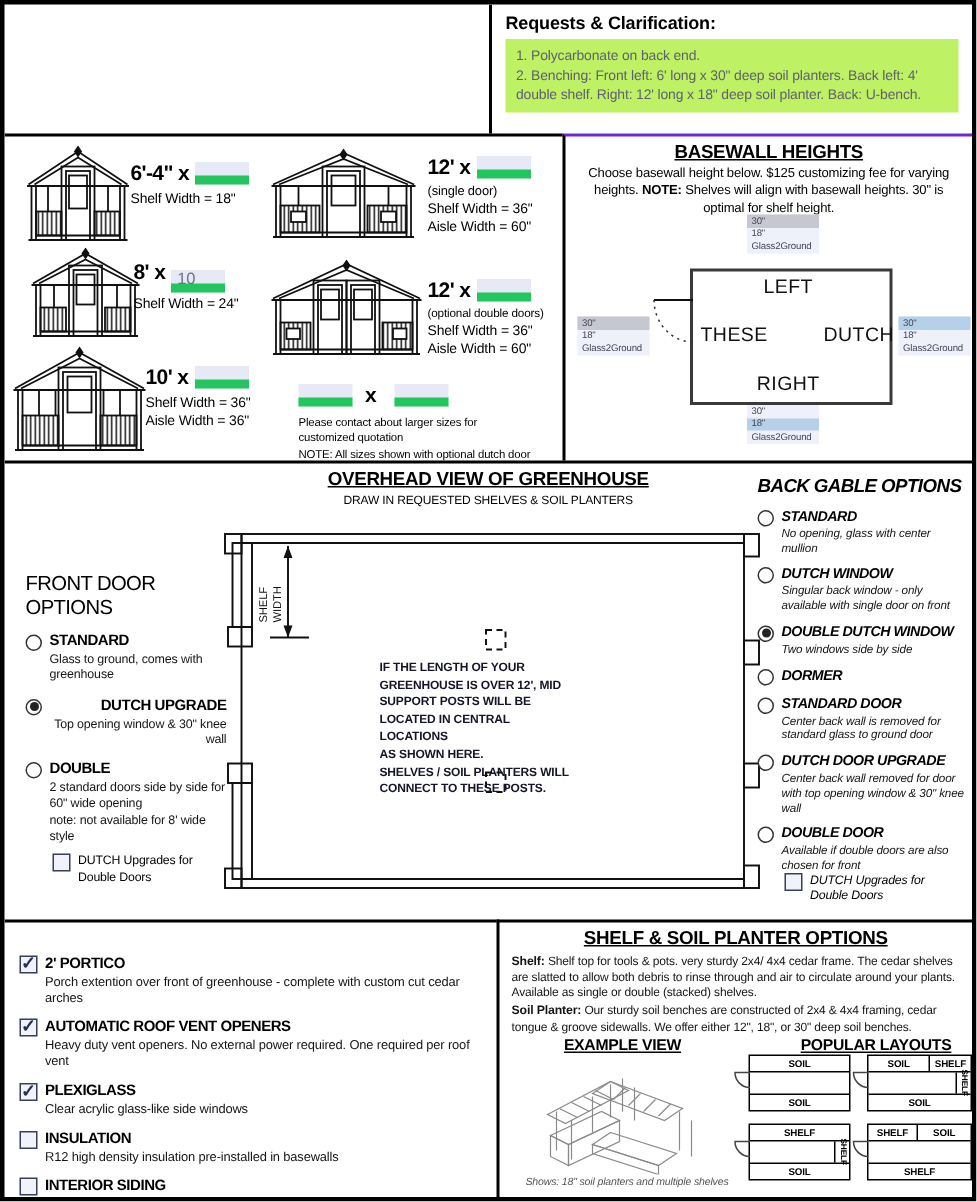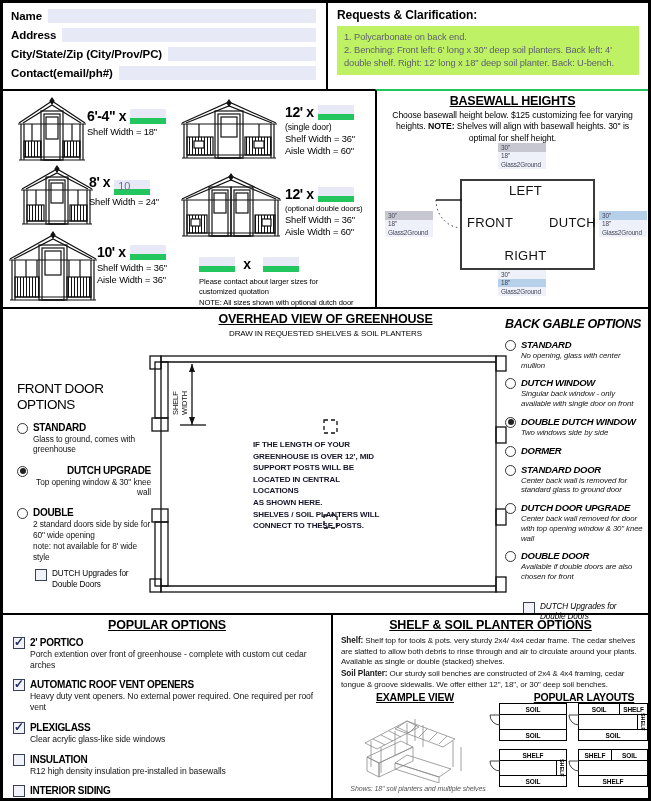--- a/index.html
+++ b/index.html
@@ -62,38 +62,20 @@
 <svg width="0" height="0" style="position:absolute" aria-hidden="true">
   <defs>
     <pattern id="hatch" width="3" height="6" patternUnits="userSpaceOnUse">
       <path d="M1.5 0 V6" stroke="#111" stroke-width="1"></path>
     </pattern>
   </defs>
 </svg>
 
 <div id="page">
 
-  <div class="sec" style="left:0;top:0;width:323px;height:86px;padding:6px 10px 0 8px;">
-    <div class="frow">
-      <span class="flabel">Name</span>
-      <span class="ffield"></span>
-    </div>
-    <div class="frow">
-      <span class="flabel">Address</span>
-      <span class="ffield"></span>
-    </div>
-    <div class="frow">
-      <span class="flabel">City/State/Zip (City/Prov/PC)</span>
-      <span class="ffield"></span>
-    </div>
-    <div class="frow">
-      <span class="flabel">Contact(email/ph#)</span>
-      <span class="ffield"></span>
-    </div>
-  </div>
 
   <div class="sec" style="left:323px;top:0;width:322px;height:86px;border-left:2px solid #000;padding:5px 9px 0 9px;">
     <div style="font-weight:bold;font-size:12px;">Requests &amp; Clarification:</div>
     <div class="reqbox">
       <div>1. Polycarbonate on back end.</div>
       <div>2. Benching: Front left: 6' long x 30" deep soil planters. Back left: 4' double shelf. Right: 12' long x 18" deep soil planter. Back:  U-bench.</div>
     </div>
   </div>
 
   <div class="sec" style="left:0;top:86px;width:372px;height:218px;border-top:2px solid #000;">
@@ -233,21 +215,21 @@
     <div class="abs" style="left:196px;top:164px;">
       <span class="szfield" style="margin-left:0"></span>
       <span class="szlabel" style="margin:0 4px;">x</span>
       <span class="szfield"></span>
       <div class="sznote" style="margin-top:4px;">Please contact about larger sizes for</div>
       <div class="sznote">customized quotation</div>
       <div class="sznote">NOTE: All sizes shown with optional dutch door</div>
     </div>
   </div>
 
-  <div class="sec" style="left:372px;top:86px;width:273px;height:218px;border-top:2px solid #22c55e;border-left:2px solid #000;">
+  <div class="sec" style="left:372px;top:86px;width:273px;height:218px;border-top:2px solid #6d28d9;border-left:2px solid #000;">
     <div class="ttl" style="margin-top:3px;">BASEWALL HEIGHTS</div>
     <div style="font-size:8.7px;text-align:center;padding:2px 12px 0 12px;line-height:1.3;">
       <span>Choose basewall height below. $125 customizing fee for varying heights.</span>
       <b>NOTE:</b><span> Shelves will align with basewall heights. 30" is optimal for shelf height.</span>
     </div>
 
     <div class="selbox" style="left:121px;top:52px;">
       <div class="selrow hl-gray">30"</div>
       <div class="selrow">18"</div>
       <div class="selrow">Glass2Ground</div>
@@ -266,21 +248,21 @@
     </div>
 
     <div class="selbox" style="left:121px;top:179px;">
       <div class="selrow">30"</div>
       <div class="selrow hl-blue">18"</div>
       <div class="selrow">Glass2Ground</div>
     </div>
 
     <div class="bw-rect"></div>
     <div class="wall" style="left:83px;top:92px;width:131px;text-align:center;">LEFT</div>
-    <div class="wall" style="left:90px;top:124px;">FRONT</div>
+    <div class="wall" style="left:90px;top:124px;">THESE</div>
     <div class="wall" style="left:172px;top:124px;">DUTCH</div>
     <div class="wall" style="left:83px;top:157px;width:131px;text-align:center;">RIGHT</div>
     <svg class="abs" style="left:56px;top:106px;" width="30" height="32" viewBox="0 0 30 32">
       <path d="M29 3 H3" stroke="#111" stroke-width="1.4" fill="none"></path>
       <path d="M3 3 A26 28 0 0 0 29 31" stroke="#333" stroke-width="1" fill="none" stroke-dasharray="1.5 3"></path>
     </svg>
   </div>
 
   <div class="sec" style="left:0;top:304px;width:645px;height:306px;border-top:2px solid #000;">
     <div class="ttl" style="margin-top:3px;">OVERHEAD VIEW OF GREENHOUSE</div>
@@ -393,39 +375,38 @@
           <div class="opt-desc">Center back wall is removed for standard glass to ground door</div>
         </div>
       </div>
       <div class="opt" style="margin-bottom:7px;">
         <span class="radio"></span>
         <div>
           <div class="opt-label">DUTCH DOOR UPGRADE</div>
           <div class="opt-desc">Center back wall removed for door with top opening window &amp; 30" knee wall</div>
         </div>
       </div>
-      <div class="opt" style="margin-bottom:20px;">
+      <div class="opt" style="margin-bottom:0;">
         <span class="radio"></span>
         <div>
           <div class="opt-label">DOUBLE DOOR</div>
           <div class="opt-desc">Available if double doors are also chosen for front</div>
         </div>
       </div>
       <div class="subcb">
         <span class="cb"></span>
         <div>
           <div>DUTCH Upgrades for</div>
           <div>Double Doors</div>
         </div>
       </div>
     </div>
   </div>
 
   <div class="sec" style="left:0;top:610px;width:328px;height:187px;border-top:2px solid #000;">
-    <div class="ttl" style="margin-top:3px;">POPULAR OPTIONS</div>
     <div class="abs" style="left:10px;top:22px;width:310px;">
       <div class="opt" style="margin-bottom:9px;">
         <span class="cb checked"></span>
         <div>
           <div class="opt-label">2' PORTICO</div>
           <div class="opt-desc" style="font-size:8.6px;width:290px;">Porch extention over front of greenhouse - complete with custom cut cedar arches</div>
         </div>
       </div>
       <div class="opt" style="margin-bottom:9px;">
         <span class="cb checked"></span>

